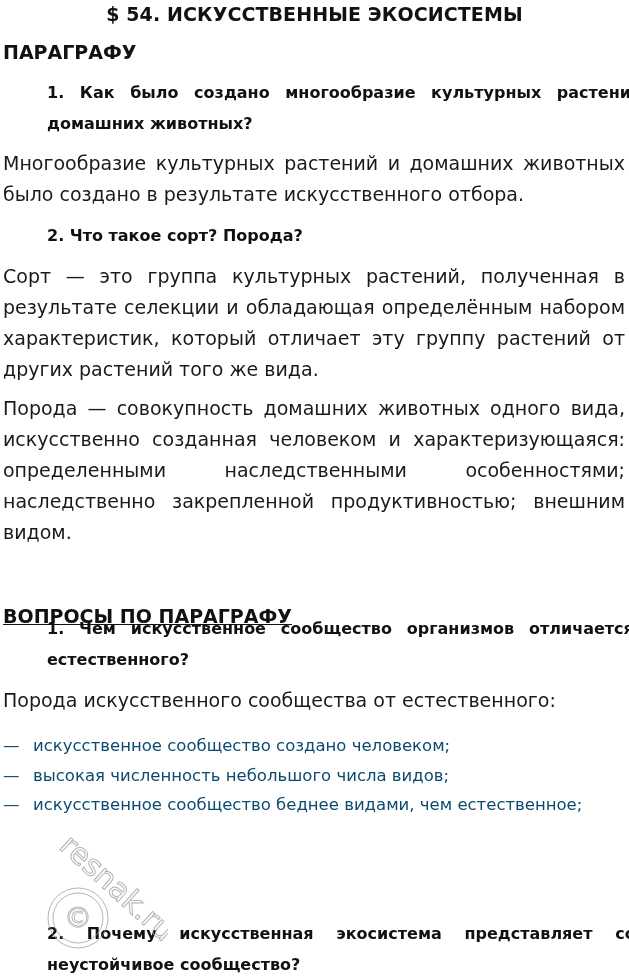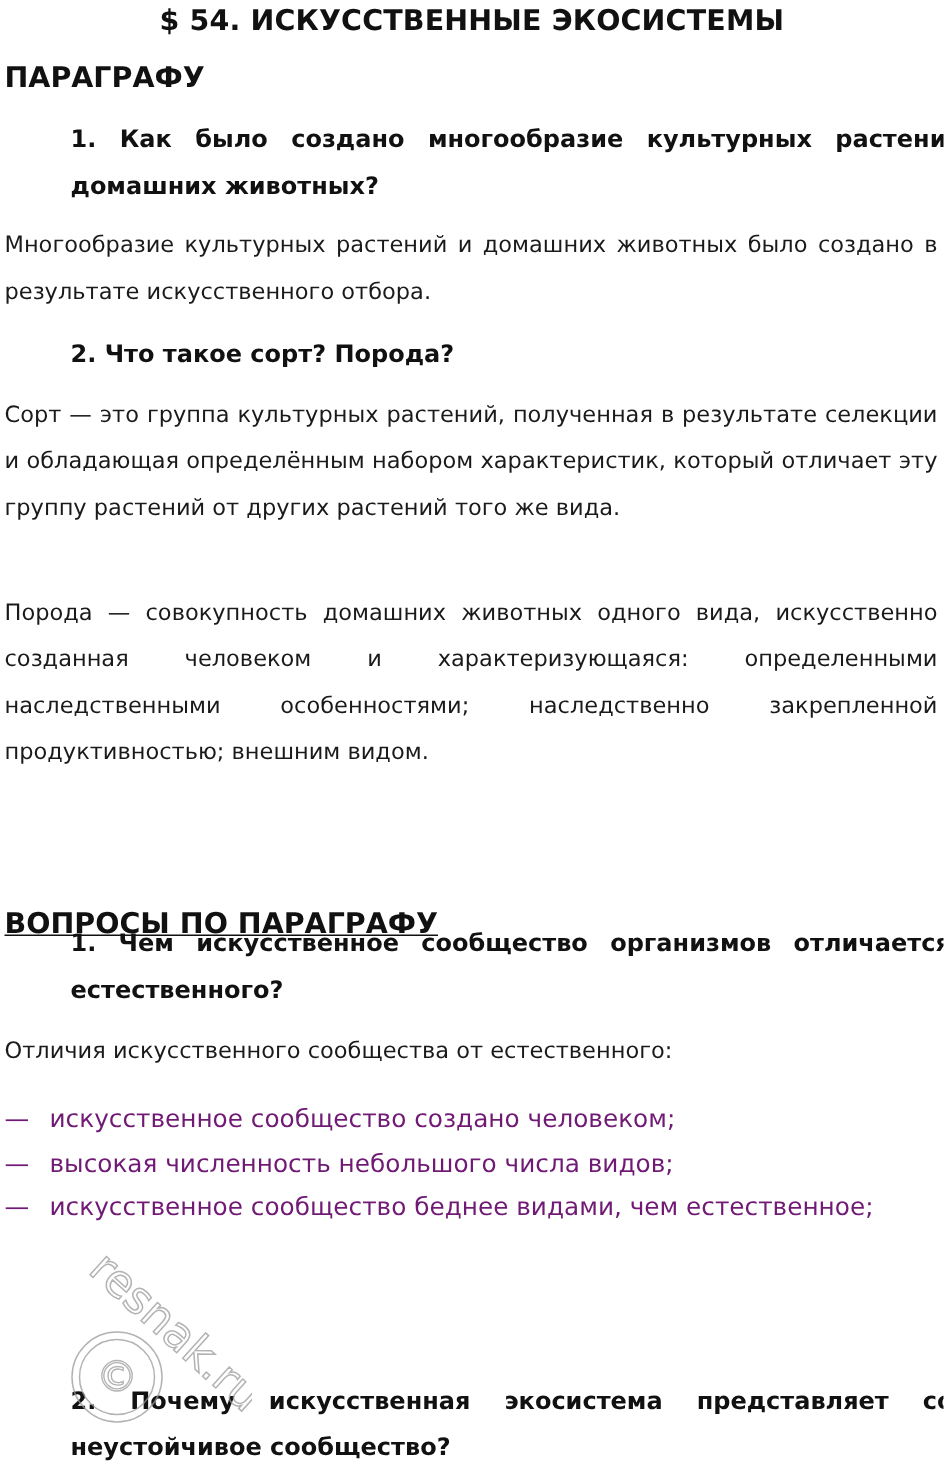--- a/index.html
+++ b/index.html
@@ -49,36 +49,36 @@
       font-size: 16px;
       line-height: 31px;
       text-align: justify;
       text-align-last: left;
       margin-left: 44px;
     }
     .p {
       position: absolute;
       left: 3px;
       width: 622px;
-      font-size: 15px;
+      font-size: 19px;
       line-height: 31px;
       text-align: justify;
       color: #1a1a1a;
     }
     .p.last-left { text-align-last: left; }
     .list {
       position: absolute;
       left: 3px;
       width: 622px;
       margin: 0;
       padding: 0;
       list-style: none;
       font-size: 16.5px;
       line-height: 29.5px;
-      color: #701a75;
+      color: #0c4a6e;
     }
     .list li {
       text-align: justify;
       text-align-last: left;
     }
     .list .dash {
       display: inline-block;
       width: 30px;
     }
     .watermark {
@@ -106,21 +106,21 @@
   <div class="q" style="top:220px;">2. Что такое сорт? Порода?</div>
 
   <div class="p last-left" style="top:261px;">Сорт — это группа культурных растений, полученная в результате селекции и обладающая определённым набором характеристик, который отличает эту группу растений от других растений того же вида.</div>
 
   <div class="p last-left" style="top:393px;">Порода — совокупность домашних животных одного вида, искусственно созданная человеком и характеризующаяся: определенными наследственными особенностями; наследственно закрепленной продуктивностью; внешним видом.</div>
 
   <div class="section-heading" style="top:604px;text-decoration:underline;">ВОПРОСЫ ПО ПАРАГРАФУ</div>
 
   <div class="q" style="top:613px;">1. Чем искусственное сообщество организмов отличается от естественного?</div>
 
-  <div class="p last-left" style="top:685px;">Отличия искусственного сообщества от естественного:</div>
+  <div class="p last-left" style="top:685px;">Порода искусственного сообщества от естественного:</div>
 
   <ul class="list" style="top:731px;">
     <li><span class="dash">—</span><span>искусственное сообщество создано человеком;</span></li>
     <li><span class="dash">—</span><span>высокая численность небольшого числа видов;</span></li>
     <li><span class="dash">—</span><span>искусственное сообщество беднее видами, чем естественное;</span></li>
   </ul>
 
   <div class="q" style="top:918px;">2. Почему искусственная экосистема представляет собой неустойчивое сообщество?</div>
 
   <svg class="watermark" viewBox="0 0 140 150" xmlns="http://www.w3.org/2000/svg">

